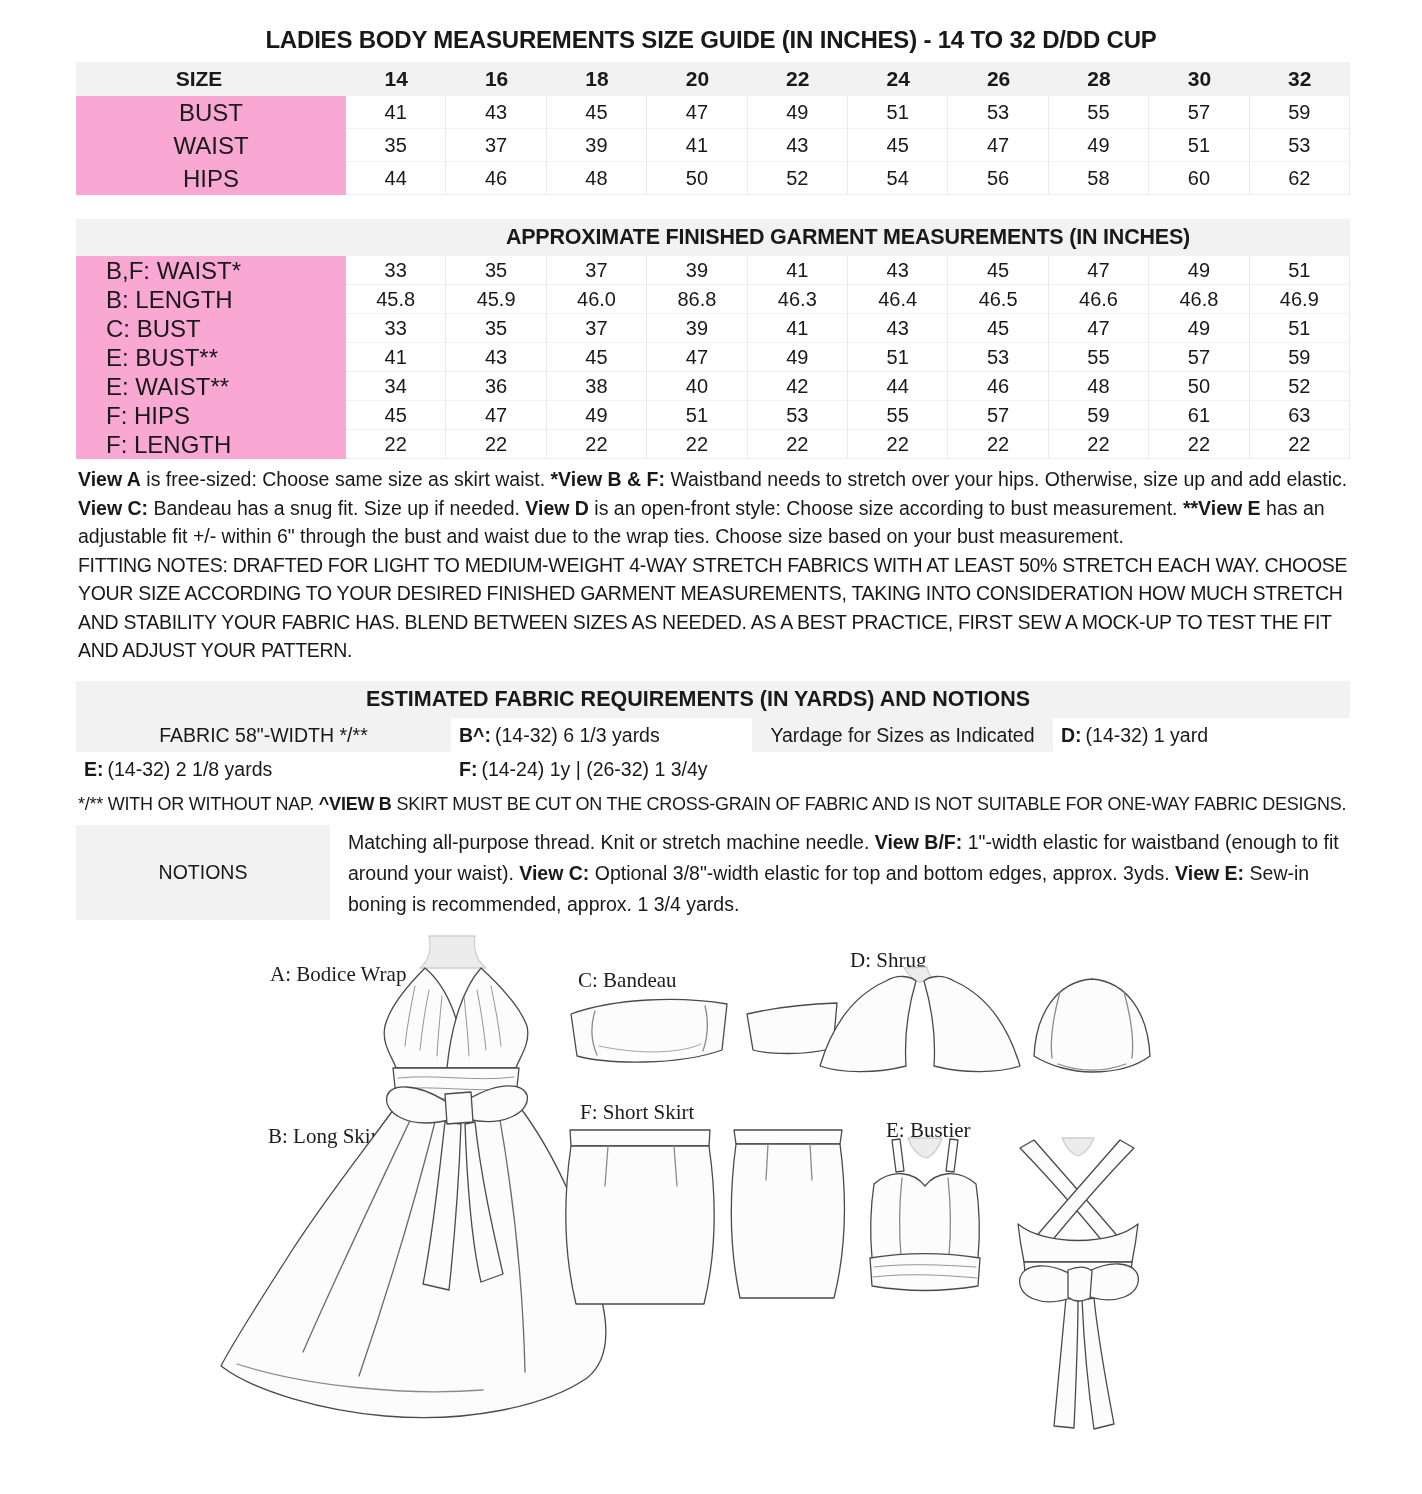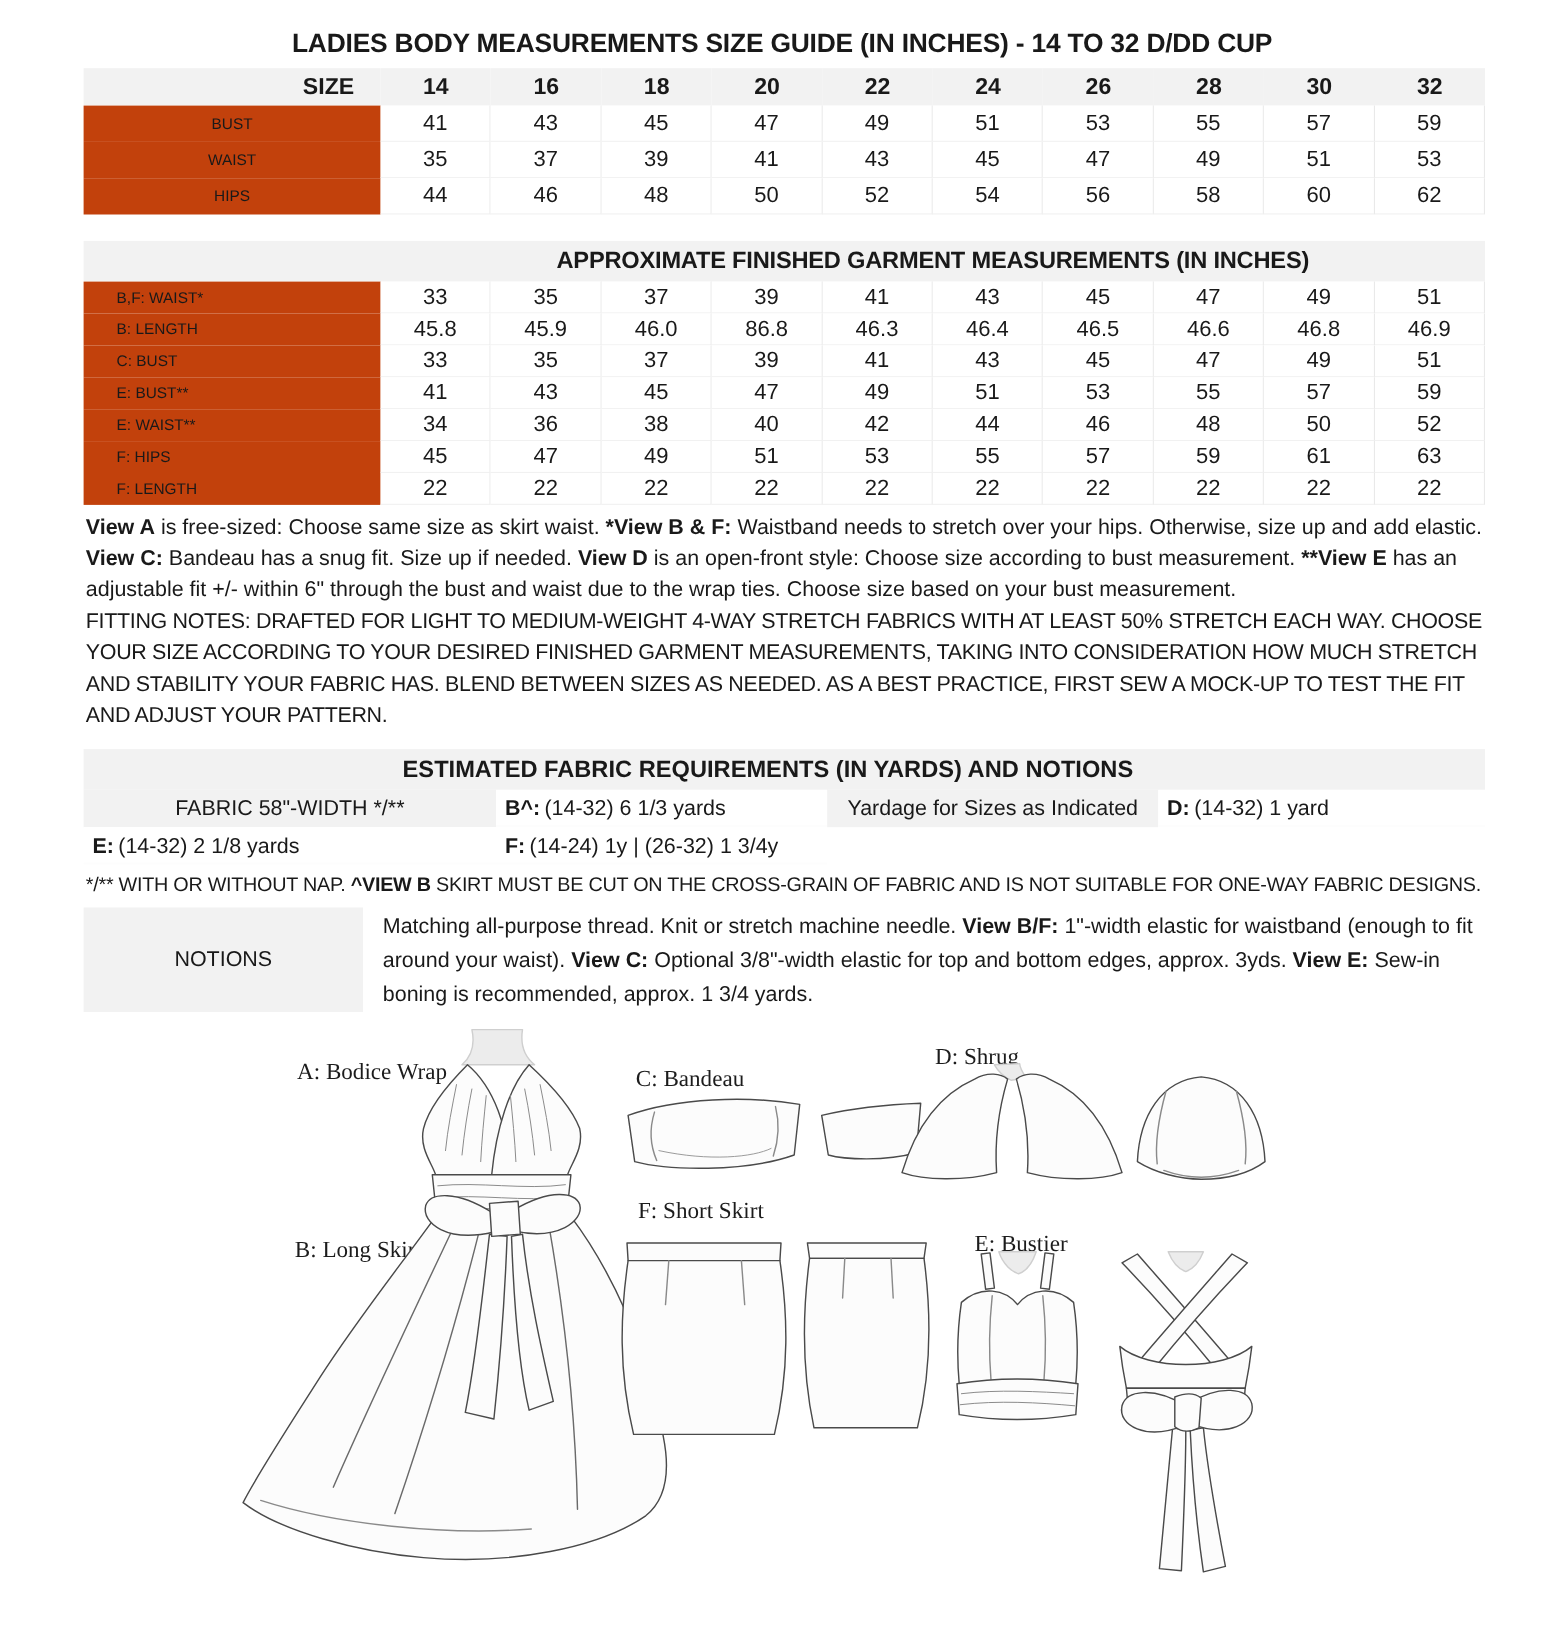--- a/index.html
+++ b/index.html
@@ -9,27 +9,27 @@
   .page-title { margin:26px 0 0 0; text-align:center; font-size:24px; font-weight:bold;
     letter-spacing:-0.2px; }
 
   
   .mgrid { display:grid; grid-template-columns:270px repeat(10, 1fr);
     width:1274px; margin:8px 0 0 76px; }
   .t2 { margin-top:24px; }
 
   .h { background:#f2f2f2; font-weight:bold; font-size:21px; height:34px; line-height:34px;
     text-align:center; }
-  .h.lblr { text-align:right; padding-right:24px; }
+  .h.lblr { text-align:center; padding-right:24px; }
 
   .band { grid-column:1 / -1; background:#f2f2f2; height:37px; line-height:37px;
     font-weight:bold; font-size:21.5px; text-align:center; padding-left:270px;
     letter-spacing:-0.2px; }
 
-  .lblc { background:#c2410c; text-align:center; font-size:14px; }
+  .lblc { background:#f9a8d4; text-align:center; font-size:24px; }
   .t1 .lblc { height:33px; line-height:33px; }
   .t2 .lblc { text-align:left; padding-left:30px; height:29px; line-height:29px; }
 
   .val { background:#ffffff; text-align:center; font-size:20px;
     border-right:1px solid #e9e9e9; border-bottom:1px solid #f1f1f1; }
   .t1 .val { height:33px; line-height:33px; }
   .t2 .val { height:29px; line-height:29px; }
 
   
   .notes { width:1288px; margin:6px 0 0 78px; font-size:19.5px; line-height:28.5px; }
@@ -216,21 +216,21 @@
   <div class="notions-label">NOTIONS</div>
   <div class="notions-text"><span>Matching all-purpose thread. Knit or stretch machine needle. </span><b>View B/F:</b><span> 1"-width elastic for waistband (enough to fit around your waist). </span><b>View C:</b><span> Optional 3/8"-width elastic for top and bottom edges, approx. 3yds. </span><b>View E:</b><span> Sew-in boning is recommended, approx. 1 3/4 yards.</span></div>
 </div>
 
 <div class="illustrations">
 
   <div class="view-label" style="left:270px; top:30px;">A: Bodice Wrap</div>
   <div class="view-label" style="left:578px; top:36px;font-family:Liberation Serif, serif;">C: Bandeau</div>
   <div class="view-label" style="left:850px; top:16px;">D: Shrug</div>
   <div class="view-label" style="left:268px; top:192px;">B: Long Skirt</div>
-  <div class="view-label" style="left:580px; top:156px;text-align:center;">F: Short Skirt</div>
+  <div class="view-label" style="left:580px; top:168px;text-align:center;">F: Short Skirt</div>
   <div class="view-label" style="left:886px; top:186px;">E: Bustier</div>
 
   <svg class="art" style="left:215px; top:2px;" width="460" height="510" viewBox="0 0 460 510" fill="#fcfcfc" stroke="#4a4a4a" stroke-width="1.3" stroke-linejoin="round" stroke-linecap="round">
     <path fill="#ececec" stroke="#cfcfcf" d="M214,2 C217,16 213,27 205,34 L271,34 C261,26 258,15 260,2 Z"></path>
     <path fill="#e9e9e9" stroke="none" d="M181,172 C150,215 110,265 76,318 C60,345 38,382 22,414 C60,378 112,300 150,240 C166,214 176,192 181,172 Z"></path>
     <path d="M181,172 C150,215 110,265 76,318 C48,362 18,408 6,432 C40,458 110,477 170,482 C250,489 330,473 372,444 C392,428 394,402 388,372 C376,292 336,214 304,172 Z"></path>
     <path fill="none" stroke="#6a6a6a" d="M200,176 C165,250 122,340 88,418"></path>
     <path fill="none" stroke="#6a6a6a" d="M222,180 C202,260 172,360 144,442"></path>
     <path fill="none" stroke="#6a6a6a" d="M284,180 C298,260 308,350 310,438"></path>
     <path fill="none" stroke="#8a8a8a" d="M22,430 C90,452 190,462 268,456"></path>

